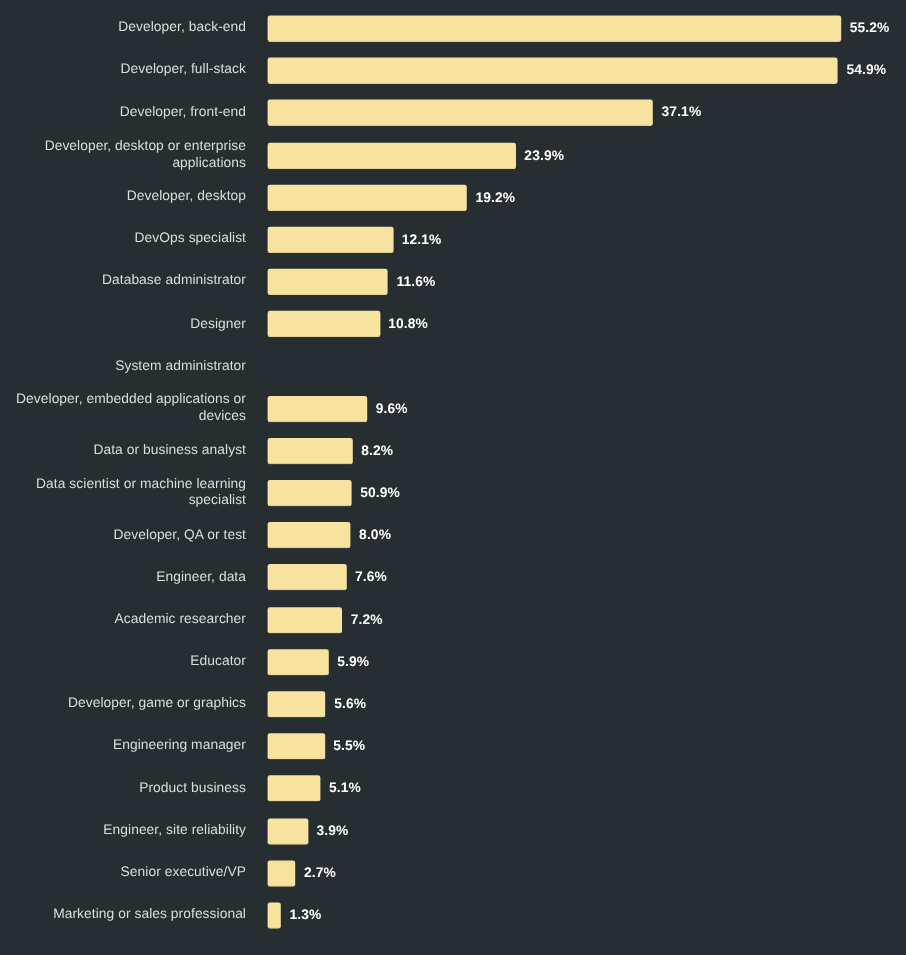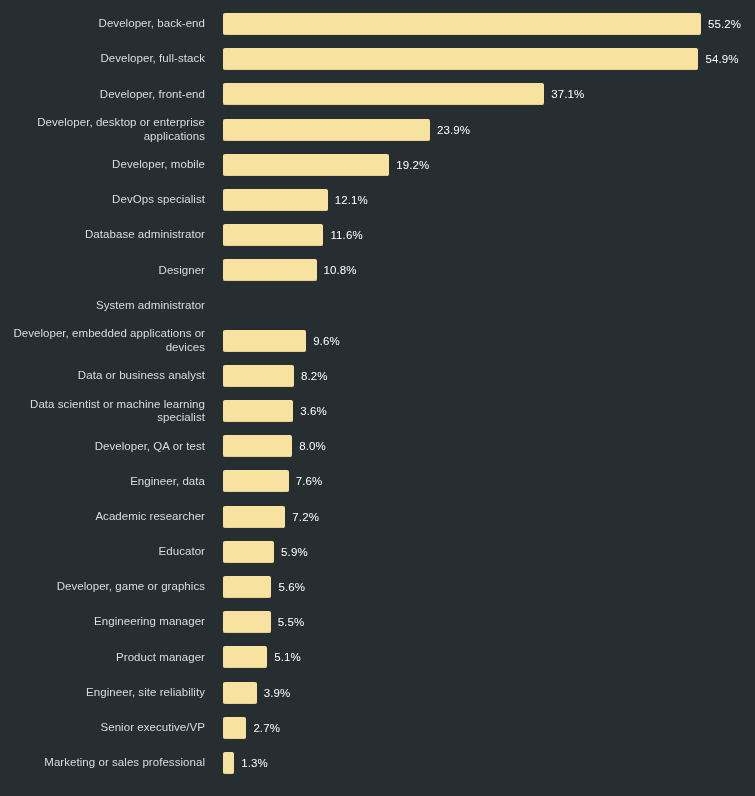--- a/index.html
+++ b/index.html
@@ -49,21 +49,21 @@
     height: 22px;
     background: #f8e2a0;
     border-radius: 2px;
     border-bottom: 1px solid #e7cf8d;
     box-sizing: border-box;
     flex: 0 0 auto;
   }
   .bar-value {
     color: #ffffff;
     font-size: 11.5px;
-    font-weight: normal;
+    font-weight: bold;
     margin-left: 7px;
     letter-spacing: 0.1px;
     white-space: nowrap;
     text-align: right;
   }
 </style>
 </head>
 <body>
 
 <div id="chart-root">
@@ -90,21 +90,21 @@
     </div>
     <div class="bar-row">
       <div class="row-label">Developer, desktop or enterprise
 applications</div>
       <div class="bar-area">
         <div class="bar" style="width: 206.974px; background: rgb(248, 226, 160);"></div>
         <div class="bar-value">23.9%</div>
       </div>
     </div>
     <div class="bar-row">
-      <div class="row-label">Developer, mobile</div>
+      <div class="row-label">Developer, desktop</div>
       <div class="bar-area">
         <div class="bar" style="width: 166.272px; background: rgb(248, 226, 160);"></div>
         <div class="bar-value">19.2%</div>
       </div>
     </div>
     <div class="bar-row">
       <div class="row-label">DevOps specialist</div>
       <div class="bar-area">
         <div class="bar" style="width: 104.786px; background: rgb(248, 226, 160);"></div>
         <div class="bar-value">12.1%</div>
@@ -140,21 +140,21 @@
       <div class="bar-area">
         <div class="bar" style="width: 71.012px; background: rgb(248, 226, 160);"></div>
         <div class="bar-value">8.2%</div>
       </div>
     </div>
     <div class="bar-row">
       <div class="row-label">Data scientist or machine learning
 specialist</div>
       <div class="bar-area">
         <div class="bar" style="width: 70.146px; background: rgb(248, 226, 160);"></div>
-        <div class="bar-value">3.6%</div>
+        <div class="bar-value">50.9%</div>
       </div>
     </div>
     <div class="bar-row">
       <div class="row-label">Developer, QA or test</div>
       <div class="bar-area">
         <div class="bar" style="width: 69.28px; background: rgb(248, 226, 160);"></div>
         <div class="bar-value">8.0%</div>
       </div>
     </div>
     <div class="bar-row">
@@ -186,21 +186,21 @@
       </div>
     </div>
     <div class="bar-row">
       <div class="row-label">Engineering manager</div>
       <div class="bar-area">
         <div class="bar" style="width: 47.63px; background: rgb(248, 226, 160);"></div>
         <div class="bar-value">5.5%</div>
       </div>
     </div>
     <div class="bar-row">
-      <div class="row-label">Product manager</div>
+      <div class="row-label">Product business</div>
       <div class="bar-area">
         <div class="bar" style="width: 44.166px; background: rgb(248, 226, 160);"></div>
         <div class="bar-value">5.1%</div>
       </div>
     </div>
     <div class="bar-row">
       <div class="row-label">Engineer, site reliability</div>
       <div class="bar-area">
         <div class="bar" style="width: 33.774px; background: rgb(248, 226, 160);"></div>
         <div class="bar-value">3.9%</div>

